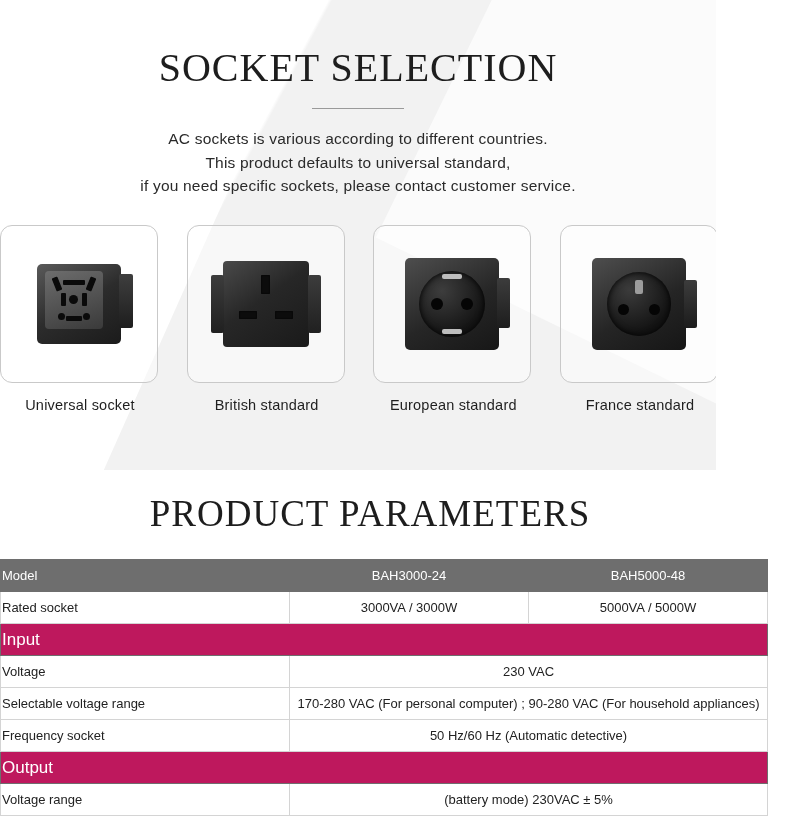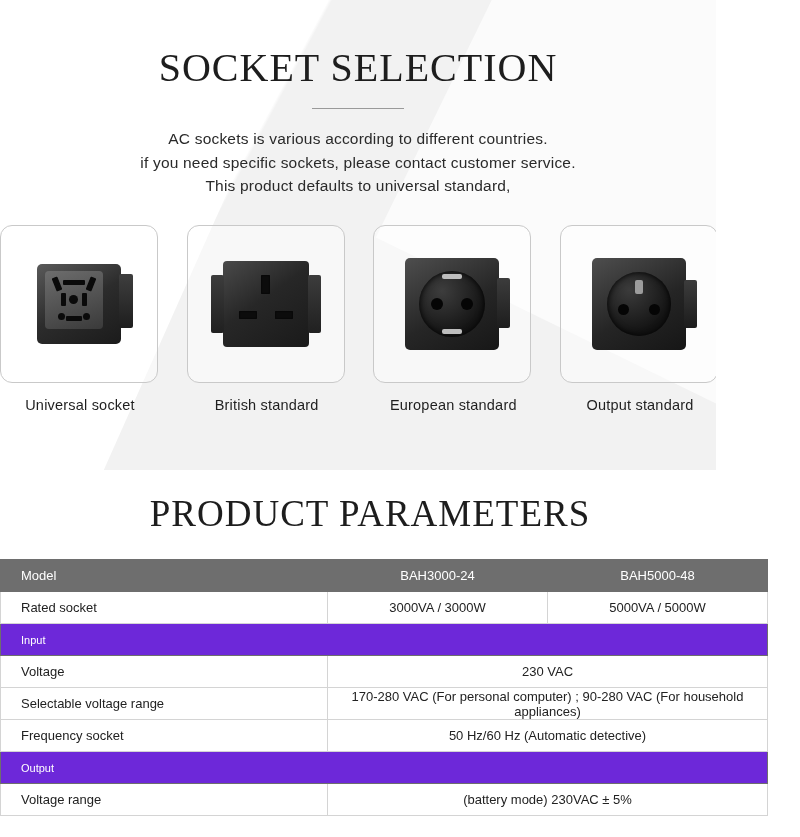--- a/index.html
+++ b/index.html
@@ -273,31 +273,31 @@
     width: 768px;
     margin: 0 auto;
     border-collapse: collapse;
     table-layout: fixed;
     font-size: 13px;
     color: #222;
   }
   table.params td {
     border: 1px solid #d4d4d4;
     height: 31px;
-    padding: 0 20px;
+    padding: 0 1px;
     vertical-align: middle;
   }
   td.label-cell { width: 286px; text-align: left; }
   td.val-cell   { text-align: center; }
   tr.section-row td {
-    background: #6d28d9;
+    background: #be185d;
     color: #ffffff;
     border: 1px solid #6e6e6e;
     text-align: left;
-    font-size: 11px;
+    font-size: 17px;
   }
   tr.header-row td {
     background: #6e6e6e;
     color: #ffffff;
     border: 1px solid #6e6e6e;
   }
   tr.header-row td.label-cell { text-align: left; }
   tr.header-row td.val-cell { text-align: center; }
 </style>
 </head>
@@ -306,22 +306,22 @@
 <div class="socket-section">
   <div class="diag-light"></div>
   <div class="diag-light2"></div>
 
   <div class="socket-inner">
     <div class="title-serif socket-title">SOCKET SELECTION</div>
     <div class="title-rule"></div>
 
     <div class="socket-desc">
       <div>AC sockets is various according to different countries.</div>
+      <div>This product defaults to universal  standard,</div>
       <div>if you need specific sockets, please contact customer service.</div>
-      <div>This product defaults to universal  standard,</div>
     </div>
 
     <div class="cards">
 
       <div class="card">
         <div class="card-box">
           <div class="sock">
             <div class="uni-body">
               <div class="uni-side"></div>
               <div class="uni-face">
@@ -379,21 +379,21 @@
             <div class="fr-body">
               <div class="fr-tab"></div>
               <div class="fr-round">
                 <div class="fr-pin"></div>
                 <div class="fr-hole l"></div>
                 <div class="fr-hole r"></div>
               </div>
             </div>
           </div>
         </div>
-        <div class="card-label">Output standard</div>
+        <div class="card-label">France standard</div>
       </div>
 
     </div>
   </div>
 </div>
 
 <div class="params-section">
   <div class="title-serif params-title">PRODUCT PARAMETERS</div>
 
   <table class="params">

